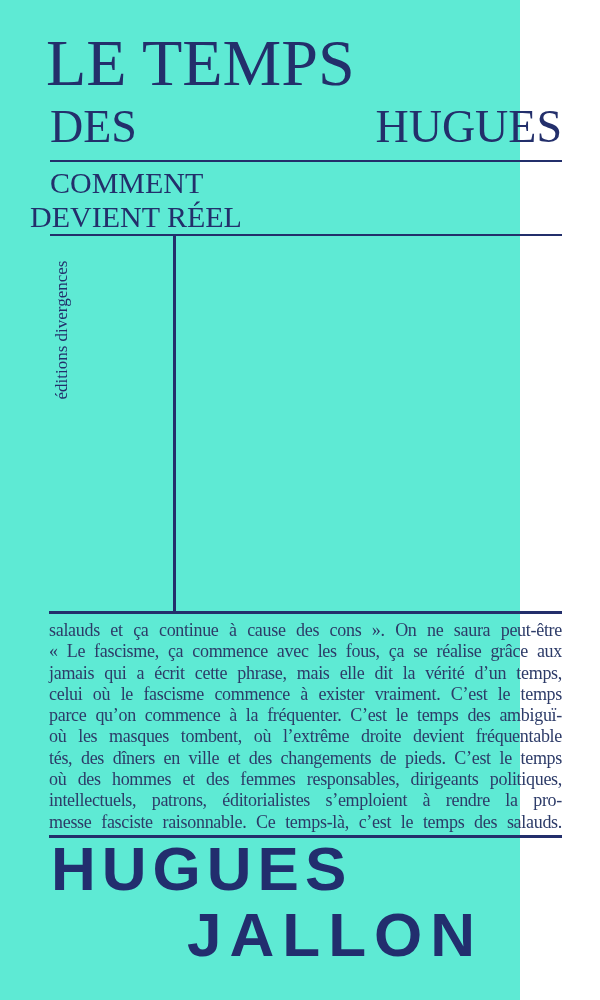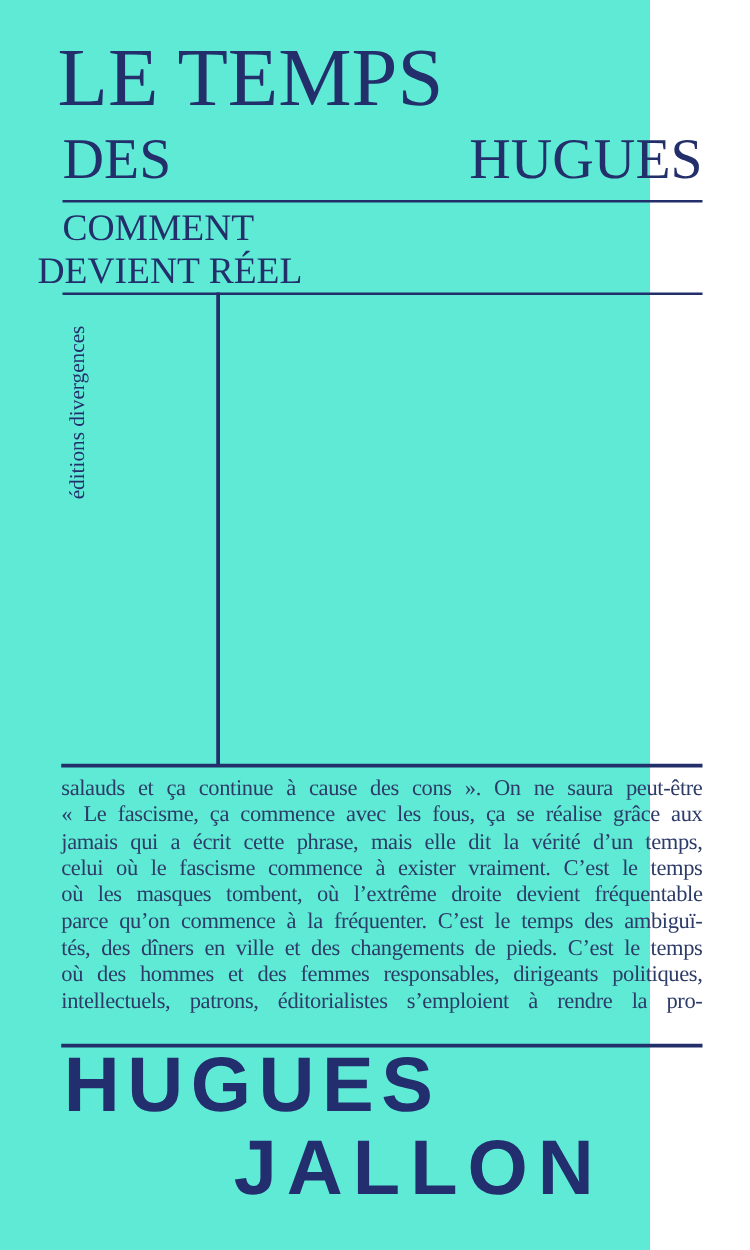--- a/index.html
+++ b/index.html
@@ -108,25 +108,26 @@
 
   <div class="abs publisher">éditions divergences</div>
 
   <div class="abs rule rule-3"></div>
 
   <div class="abs quote">
     <div class="quote-line">salauds et ça continue à cause des cons ». On ne saura peut-être</div>
     <div class="quote-line">« Le fascisme, ça commence avec les fous, ça se réalise grâce aux</div>
     <div class="quote-line">jamais qui a écrit cette phrase, mais elle dit la vérité d’un temps,</div>
     <div class="quote-line">celui où le fascisme commence à exister vraiment. C’est le temps</div>
+    <div class="quote-line">parce qu’on commence à la fréquenter. C’est le temps des ambiguï-</div>
     <div class="quote-line">où les masques tombent, où l’extrême droite devient fréquentable</div>
-    <div class="quote-line">parce qu’on commence à la fréquenter. C’est le temps des ambiguï-</div>
     <div class="quote-line">tés, des dîners en ville et des changements de pieds. C’est le temps</div>
     <div class="quote-line">où des hommes et des femmes responsables, dirigeants politiques,</div>
     <div class="quote-line">intellectuels, patrons, éditorialistes s’emploient à rendre la pro-</div>
+    <div class="quote-line">messe fasciste raisonnable. Ce temps-là, c’est le temps des salauds.</div>
   </div>
 
   <div class="abs rule rule-4"></div>
 
   <div class="abs author author-line2">JALLON</div>
   <div class="abs author author-line1">HUGUES</div>
 
 </div>
 
 </body></html>

